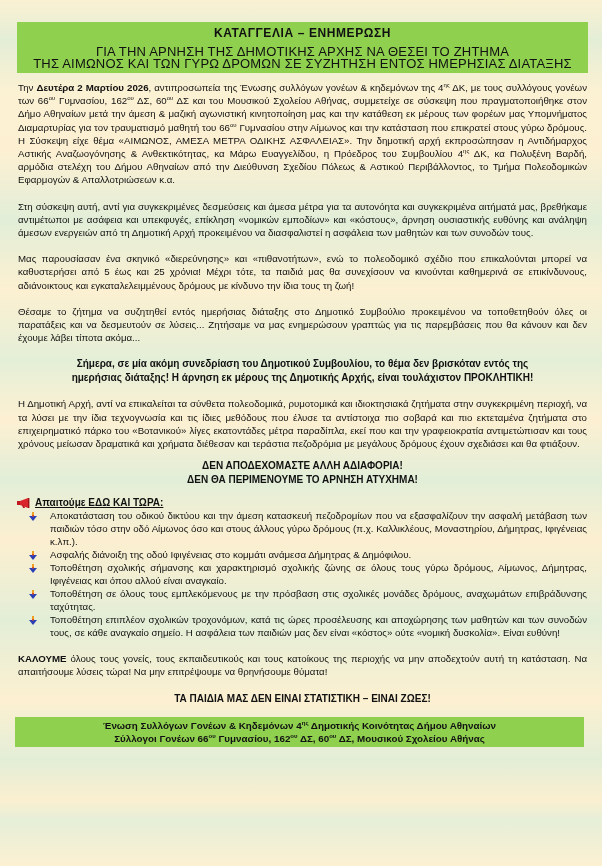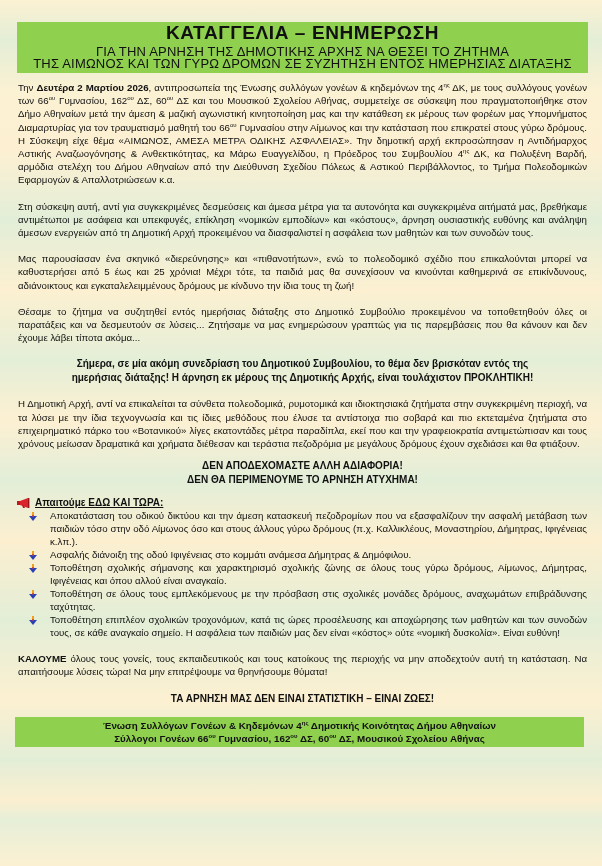--- a/index.html
+++ b/index.html
@@ -12,21 +12,21 @@
       #fcf0d1 290px, #e4efd7 360px, #fdf0d2 420px, #e2eed8 480px, #fcefd0 540px,
       #e3eed7 620px, #fcf0d1 700px, #e3eed7 760px, #fbefd0 800px, #e6efd8 820px, #fcf0d2 866px);
     position: relative;
   }
   .page { position: absolute; left: 17px; top: 22px; width: 571px; }
   .banner {
     background: #8fd14f;
     text-align: center;
     padding: 2px 6px 4px 6px;
   }
-  .banner-title { font-weight: bold; font-size: 19px; letter-spacing: 0.6px; line-height: 18px; margin-bottom: 4px; }
+  .banner-title { font-weight: bold; font-size: 12px; letter-spacing: 0.6px; line-height: 18px; margin-bottom: 4px; }
   .banner-sub { font-weight: normal; font-size: 13px; line-height: 11.5px; letter-spacing: 0.2px; }
   .para {
     font-size: 9.7px; line-height: 13.2px; text-align: justify;
     margin: 0; padding: 0 1px;
   }
   .p1 { margin-top: 8px; }
   .gap { height: 13px; }
   .center-bold { text-align: center; font-weight: bold; font-size: 10px; line-height: 13.5px; }
   sup { font-size: 6px; line-height: 0; vertical-align: 4px; }
   .demand-head { font-weight: bold; font-size: 10px; line-height: 13px; margin-top: 10px; display: flex; align-items: center; text-decoration: underline; }
@@ -130,20 +130,20 @@
             <rect x="3" y="3" width="2" height="1.5" fill="#e05020"></rect>
           </svg></span>
       <span>Τοποθέτηση επιπλέον σχολικών τροχονόμων, κατά τις ώρες προσέλευσης και αποχώρησης των μαθητών και των συνοδών τους, σε κάθε αναγκαίο σημείο. Η ασφάλεια των παιδιών μας δεν είναι «κόστος» ούτε «νομική δυσκολία». Είναι ευθύνη!</span>
     </li>
   </ul>
 
   <div class="gap"></div>
   <p class="para"><b>ΚΑΛΟΥΜΕ</b><span> όλους τους γονείς, τους εκπαιδευτικούς και τους κατοίκους της περιοχής να μην αποδεχτούν αυτή τη κατάσταση. Να απαιτήσουμε λύσεις τώρα! Να μην επιτρέψουμε να θρηνήσουμε θύματα!</span></p>
 
   <div class="gap"></div>
-  <div class="center-bold">ΤΑ ΑΡΝΗΣΗ ΜΑΣ ΔΕΝ ΕΙΝΑΙ ΣΤΑΤΙΣΤΙΚΗ – ΕΙΝΑΙ ΖΩΕΣ!</div>
+  <div class="center-bold">ΤΑ ΠΑΙΔΙΑ ΜΑΣ ΔΕΝ ΕΙΝΑΙ ΣΤΑΤΙΣΤΙΚΗ – ΕΙΝΑΙ ΖΩΕΣ!</div>
 
   <div class="footer-banner">
     <div><span>Ένωση Συλλόγων Γονέων &amp; Κηδεμόνων 4</span><sup>ης</sup><span> Δημοτικής Κοινότητας Δήμου Αθηναίων</span></div>
     <div><span>Σύλλογοι Γονέων 66</span><sup>ου</sup><span> Γυμνασίου, 162</span><sup>ου</sup><span> ΔΣ, 60</span><sup>ου</sup><span> ΔΣ, Μουσικού Σχολείου Αθήνας</span></div>
   </div>
 
 </div>
 
 </body></html>

